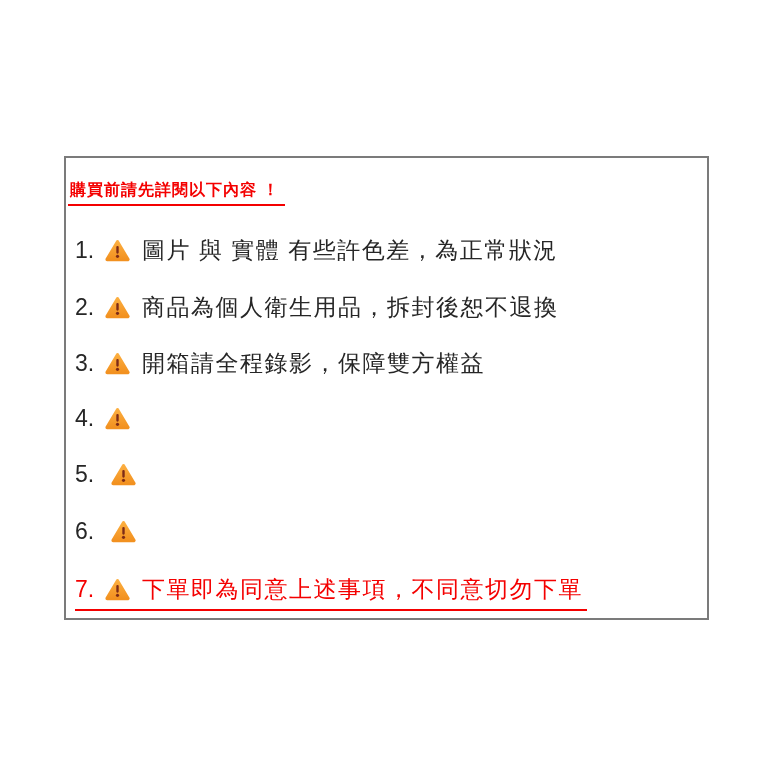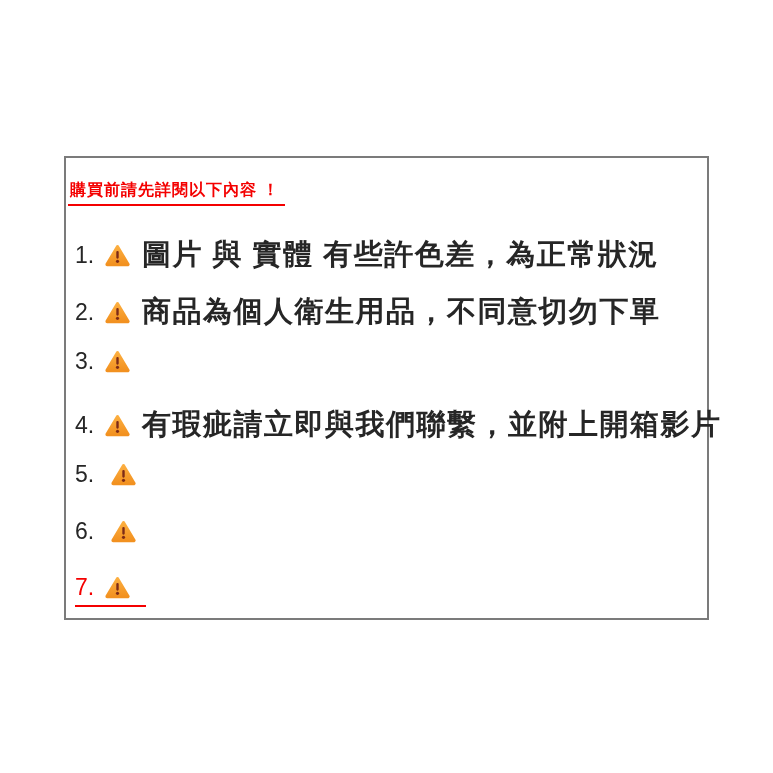--- a/index.html
+++ b/index.html
@@ -60,22 +60,22 @@
   }
   .icon {
     flex: none;
     width: 25px;
     height: 23px;
     margin: 0 12px 0 4px;
     display: inline-flex;
   }
   .r4 .icon, .r5 .icon { margin-left: 10px; }
   .txt {
-    font-size: 29px;
-    font-weight: 700;
+    font-size: 23px;
+    font-weight: 400;
     letter-spacing: 1.5px;
   }
   .row.alert {
     color: #f40000;
     border-bottom: 2px solid #f40000;
     padding-bottom: 4px;
     padding-right: 4px;
   }
   svg { display: block; }
 </style>
@@ -106,44 +106,44 @@
 
   <div class="row r1">
     <span class="num">2.</span>
     <span class="icon">
       <svg width="25" height="23" viewBox="0 0 24 22">
         <path d="M12 2.6 L22 19.6 H2 Z" fill="url(#wg)" stroke="url(#wg)" stroke-width="3.2" stroke-linejoin="round"></path>
         <rect x="10.85" y="6.6" width="2.3" height="7.4" rx="1.1" fill="#7D2B17"></rect>
         <circle cx="12" cy="16.6" r="1.5" fill="#7D2B17"></circle>
       </svg>
     </span>
-    <span class="txt">商品為個人衛生用品，不同意切勿下單</span>
+    <span class="txt">商品為個人衛生用品，拆封後恕不退換</span>
   </div>
 
   <div class="row r2">
     <span class="num">3.</span>
     <span class="icon">
       <svg width="25" height="23" viewBox="0 0 24 22">
         <path d="M12 2.6 L22 19.6 H2 Z" fill="url(#wg)" stroke="url(#wg)" stroke-width="3.2" stroke-linejoin="round"></path>
         <rect x="10.85" y="6.6" width="2.3" height="7.4" rx="1.1" fill="#7D2B17"></rect>
         <circle cx="12" cy="16.6" r="1.5" fill="#7D2B17"></circle>
       </svg>
     </span>
+    <span class="txt">開箱請全程錄影，保障雙方權益</span>
   </div>
 
   <div class="row r3">
     <span class="num">4.</span>
     <span class="icon">
       <svg width="25" height="23" viewBox="0 0 24 22">
         <path d="M12 2.6 L22 19.6 H2 Z" fill="url(#wg)" stroke="url(#wg)" stroke-width="3.2" stroke-linejoin="round"></path>
         <rect x="10.85" y="6.6" width="2.3" height="7.4" rx="1.1" fill="#7D2B17"></rect>
         <circle cx="12" cy="16.6" r="1.5" fill="#7D2B17"></circle>
       </svg>
     </span>
-    <span class="txt">有瑕疵請立即與我們聯繫，並附上開箱影片</span>
   </div>
 
   <div class="row r4">
     <span class="num">5.</span>
     <span class="icon">
       <svg width="25" height="23" viewBox="0 0 24 22">
         <path d="M12 2.6 L22 19.6 H2 Z" fill="url(#wg)" stroke="url(#wg)" stroke-width="3.2" stroke-linejoin="round"></path>
         <rect x="10.85" y="6.6" width="2.3" height="7.4" rx="1.1" fill="#7D2B17"></rect>
         <circle cx="12" cy="16.6" r="1.5" fill="#7D2B17"></circle>
       </svg>
@@ -163,15 +163,16 @@
 
   <div class="row r6 alert">
     <span class="num">7.</span>
     <span class="icon">
       <svg width="25" height="23" viewBox="0 0 24 22">
         <path d="M12 2.6 L22 19.6 H2 Z" fill="url(#wg)" stroke="url(#wg)" stroke-width="3.2" stroke-linejoin="round"></path>
         <rect x="10.85" y="6.6" width="2.3" height="7.4" rx="1.1" fill="#7D2B17"></rect>
         <circle cx="12" cy="16.6" r="1.5" fill="#7D2B17"></circle>
       </svg>
     </span>
+    <span class="txt">下單即為同意上述事項，不同意切勿下單</span>
   </div>
 
 </div>
 
 </body></html>

